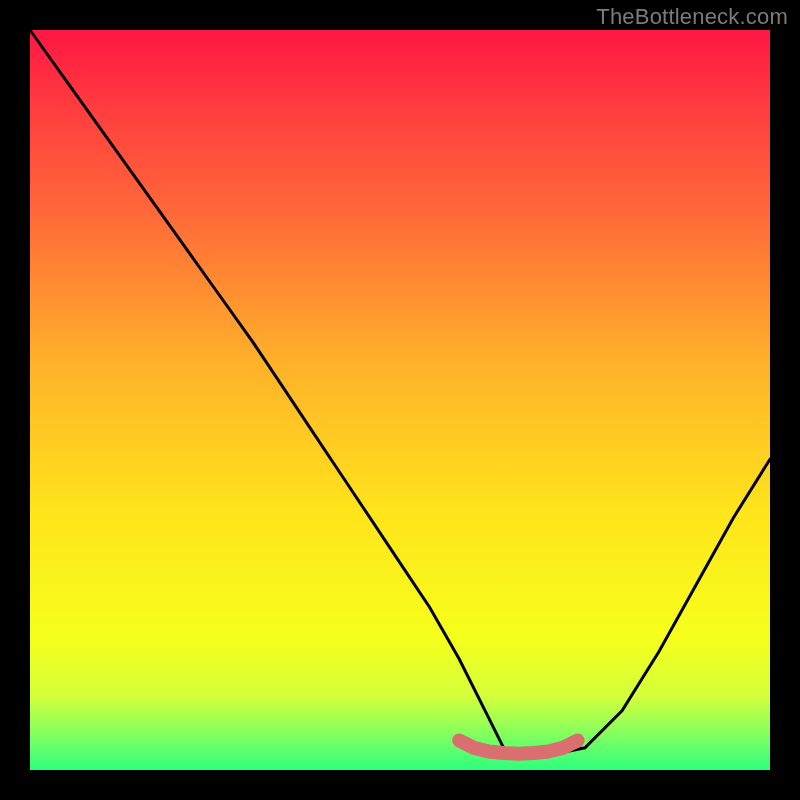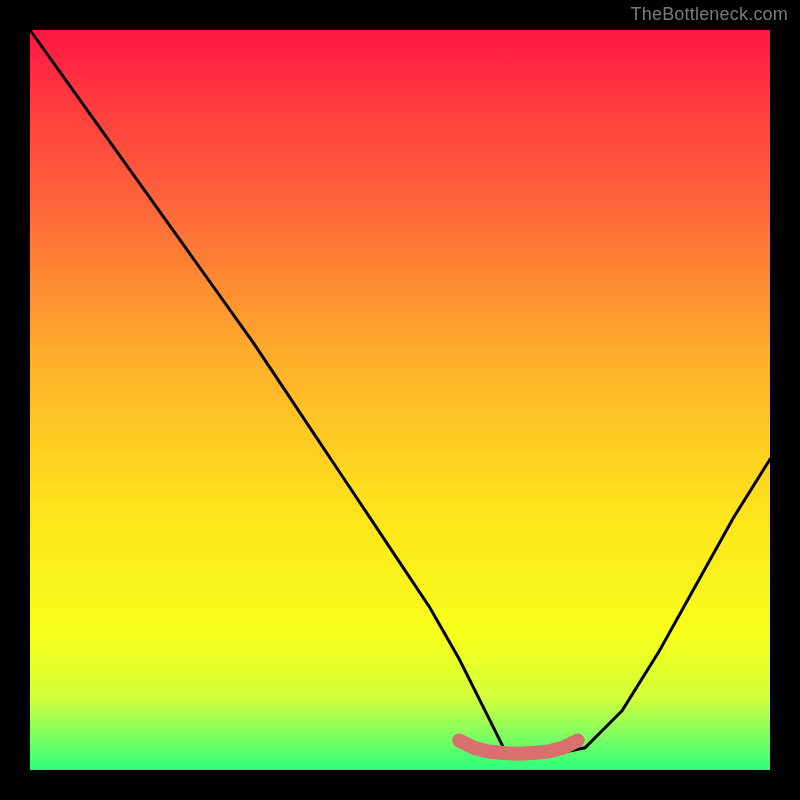--- a/index.html
+++ b/index.html
@@ -17,21 +17,21 @@
     top: 0;
     width: 800px;
     height: 800px;
     background: #000;
   }
   .watermark {
     position: absolute;
     top: 4px;
     right: 12px;
     color: #7b7b7b;
-    font-size: 18px;
+    font-size: 22px;
     font-weight: 500;
     letter-spacing: 0.2px;
   }
   svg {
     display: block;
   }
 </style>
 </head>
 <body>
 

